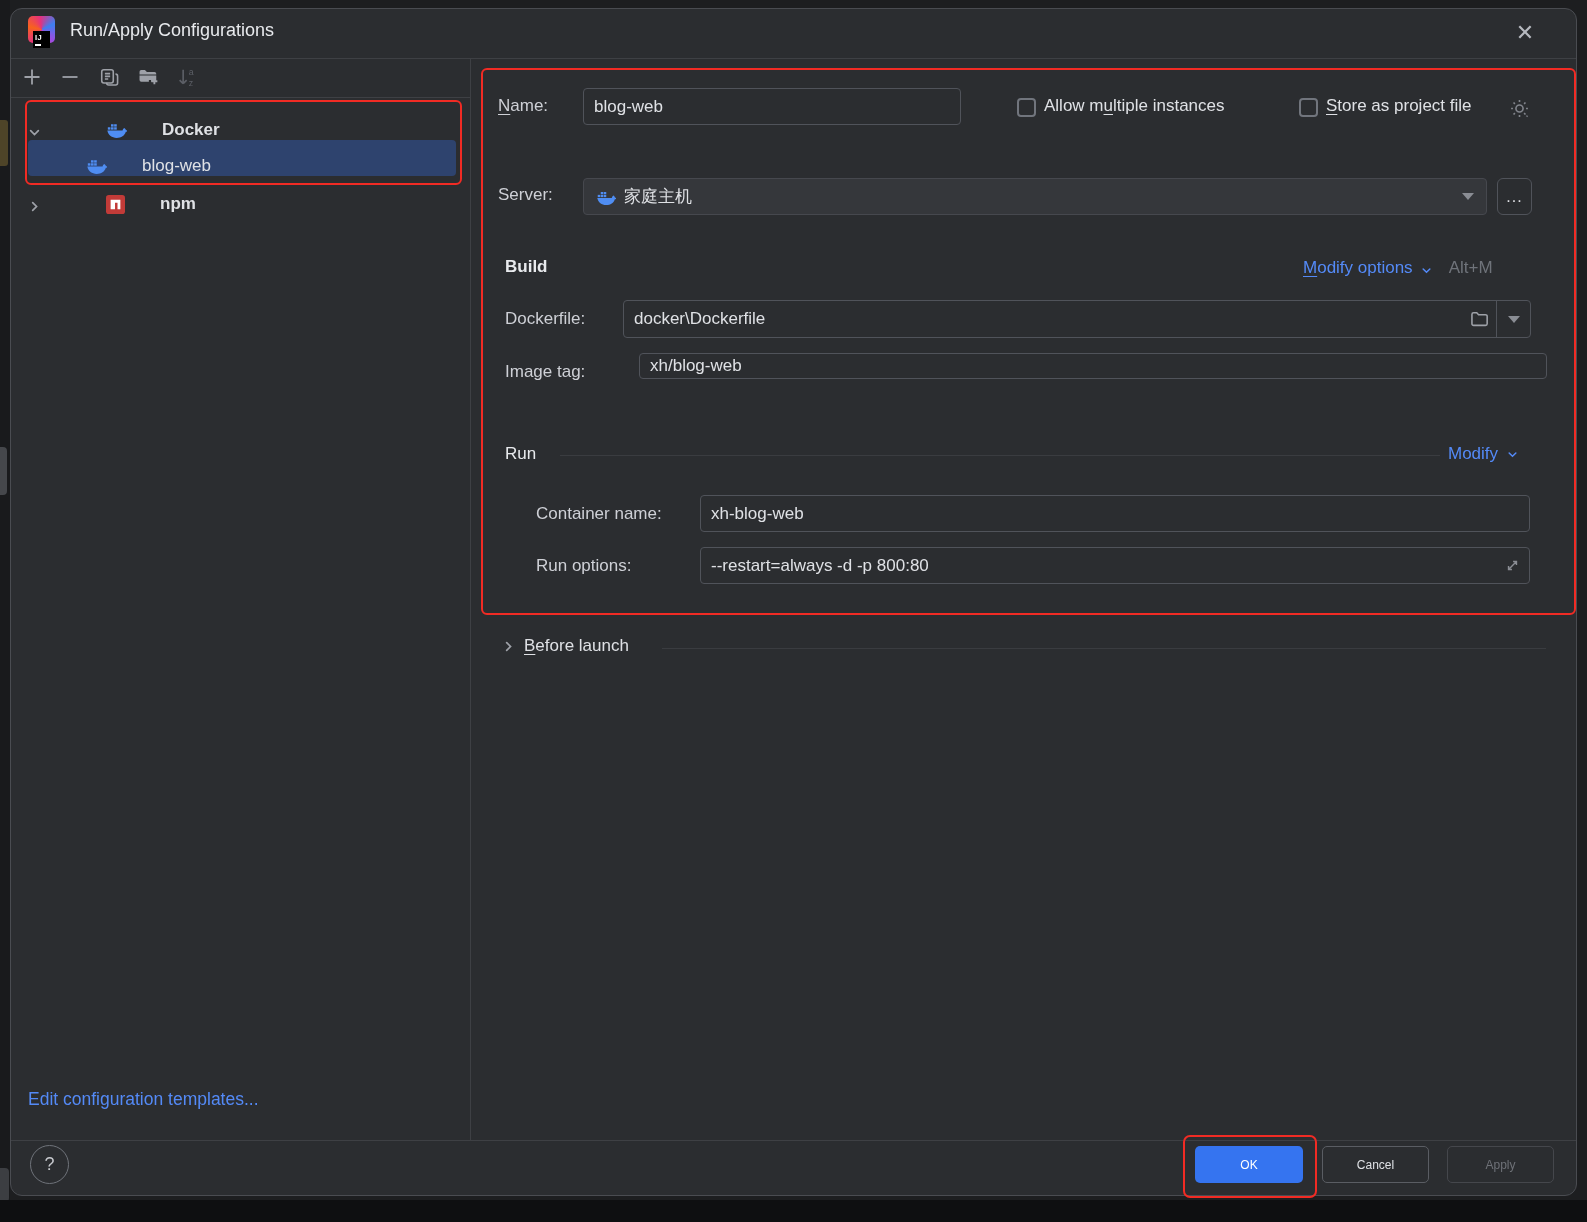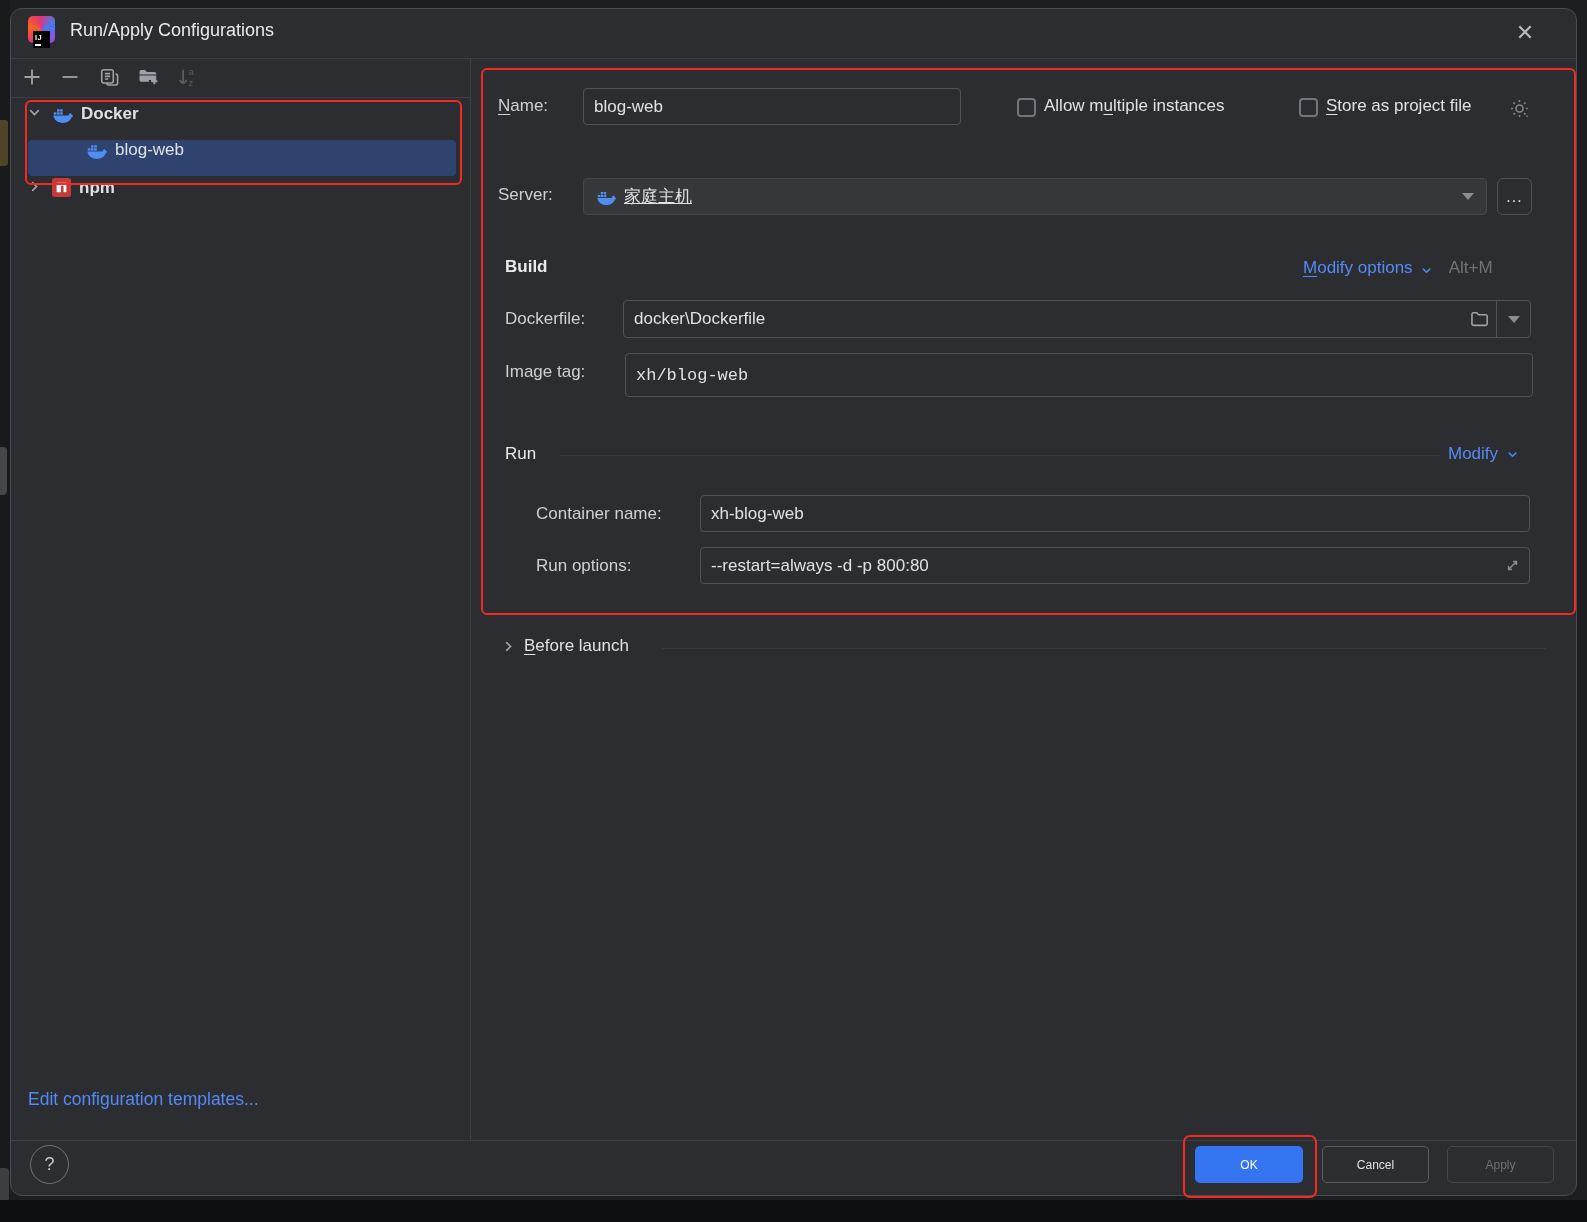--- a/index.html
+++ b/index.html
@@ -30,38 +30,38 @@
   .ij-inner{position:absolute;left:5px;top:15px;width:17px;height:17px;background:#000;color:#fff;
     font-size:7.5px;font-weight:bold;letter-spacing:.5px;padding:2px 0 0 2px;box-sizing:border-box;}
   .ij-bar{position:absolute;left:2px;bottom:2.5px;width:6px;height:1.8px;background:#fff;}
 
   
   .toolbar{left:10px;top:58px;width:460px;height:39px;}
   .tb-icon{position:absolute;top:7px;width:24px;height:24px;color:#9ea1a8;display:flex;align-items:center;justify-content:center;}
   .tb-icon.disabled{color:#5c5f66;}
 
   
-  .tree-row{position:absolute;height:36px;display:flex;align-items:flex-start;}
+  .tree-row{position:absolute;height:36px;display:flex;align-items:flex-end;gap:27px;}
   .tree-label{margin-left:8px;}
   .bold{font-weight:600;}
   .sel-row{left:28px;top:140px;width:428px;height:36px;background:#2e436e;border-radius:4px;}
   .chev{color:#9ea1a8;display:flex;align-items:center;justify-content:center;width:16px;height:16px;}
   .link{color:#548af7;}
   .edit-templates{left:28px;top:1089px;font-size:17.5px;}
 
   
   .annot{border:2.5px solid #f12b24;border-radius:4px;pointer-events:none;z-index:50;}
 
   
   .flabel{position:absolute;color:#ced0d6;}
   .mn{text-decoration:underline;text-underline-offset:3px;}
   .tfield{position:absolute;box-sizing:border-box;background:#2b2d30;border:1px solid #50535a;border-radius:4px;
           color:#dfe1e5;font-family:"Liberation Sans",sans-serif;font-size:17px;padding:0 10px;outline:none;}
   .combo{position:absolute;box-sizing:border-box;background:#35373b;border:1px solid #46484e;border-radius:4px;
-         display:flex;align-items:center;padding:0 12px;gap:8px;text-decoration:underline;}
+         display:flex;align-items:center;padding:0 12px;gap:8px;}
   .tri-down{width:0;height:0;border-left:6px solid transparent;border-right:6px solid transparent;border-top:7px solid #8a8d94;}
   .browse-btn{position:absolute;box-sizing:border-box;border:1px solid #50535a;border-radius:6px;background:transparent;
               color:#dfe1e5;display:flex;align-items:center;justify-content:center;font-size:16px;letter-spacing:1px;}
   .section-title{position:absolute;font-weight:600;color:#e8eaed;}
   .gray-text{color:#6f737a;}
   .checkbox{position:absolute;width:19px;height:19px;box-sizing:border-box;border:2px solid #71757d;border-radius:4px;background:transparent;}
   .cb-label{position:absolute;color:#dfe1e5;}
   .field-with-btns{position:absolute;box-sizing:border-box;border:1px solid #50535a;border-radius:4px;
                    display:flex;align-items:center;background:#2b2d30;}
   .field-text{flex:1;padding:0 10px;color:#dfe1e5;white-space:nowrap;overflow:hidden;}
@@ -251,21 +251,21 @@
         <path d="M2.8 5.2a1.6 1.6 0 0 1 1.6-1.6h3l1.7 1.8h6.6a1.6 1.6 0 0 1 1.6 1.6v7a1.6 1.6 0 0 1-1.6 1.6H4.4a1.6 1.6 0 0 1-1.6-1.6z"></path>
       </svg>
     </span>
     <span class="field-div"></span>
     <span class="dd-seg">
         <span class="tri-down"></span>
       </span>
   </div>
 
   <div class="flabel" style="left:505px;top:362px;">Image tag:</div>
-  <input class="tfield" style="left: 625px; top: 353px; width: 908px; height: 44px; font-family: Liberation Mono, monospace;" value="xh/blog-web">
+  <input class="tfield" style="left: 639px; top: 353px; width: 908px; height: 26px;" value="xh/blog-web">
 
   <div class="section-title" style="left:505px;top:444px;font-weight:400;text-align:center;">Run</div>
   <div class="abs hsep" style="left:560px;top:455px;width:880px;background:#3a3c40;"></div>
   <div class="abs" style="left:1448px;top:444px;display:flex;align-items:center;gap:6px;">
     <span class="link">Modify</span>
     <span class="chev" style="color:#548af7;">
       <svg width="13" height="13" viewBox="0 0 14 14">
           <path d="M3.4 5.3 7 8.9l3.6-3.6" fill="none" stroke="currentColor" stroke-width="1.6" stroke-linecap="round"></path>
         </svg>
     </span>

